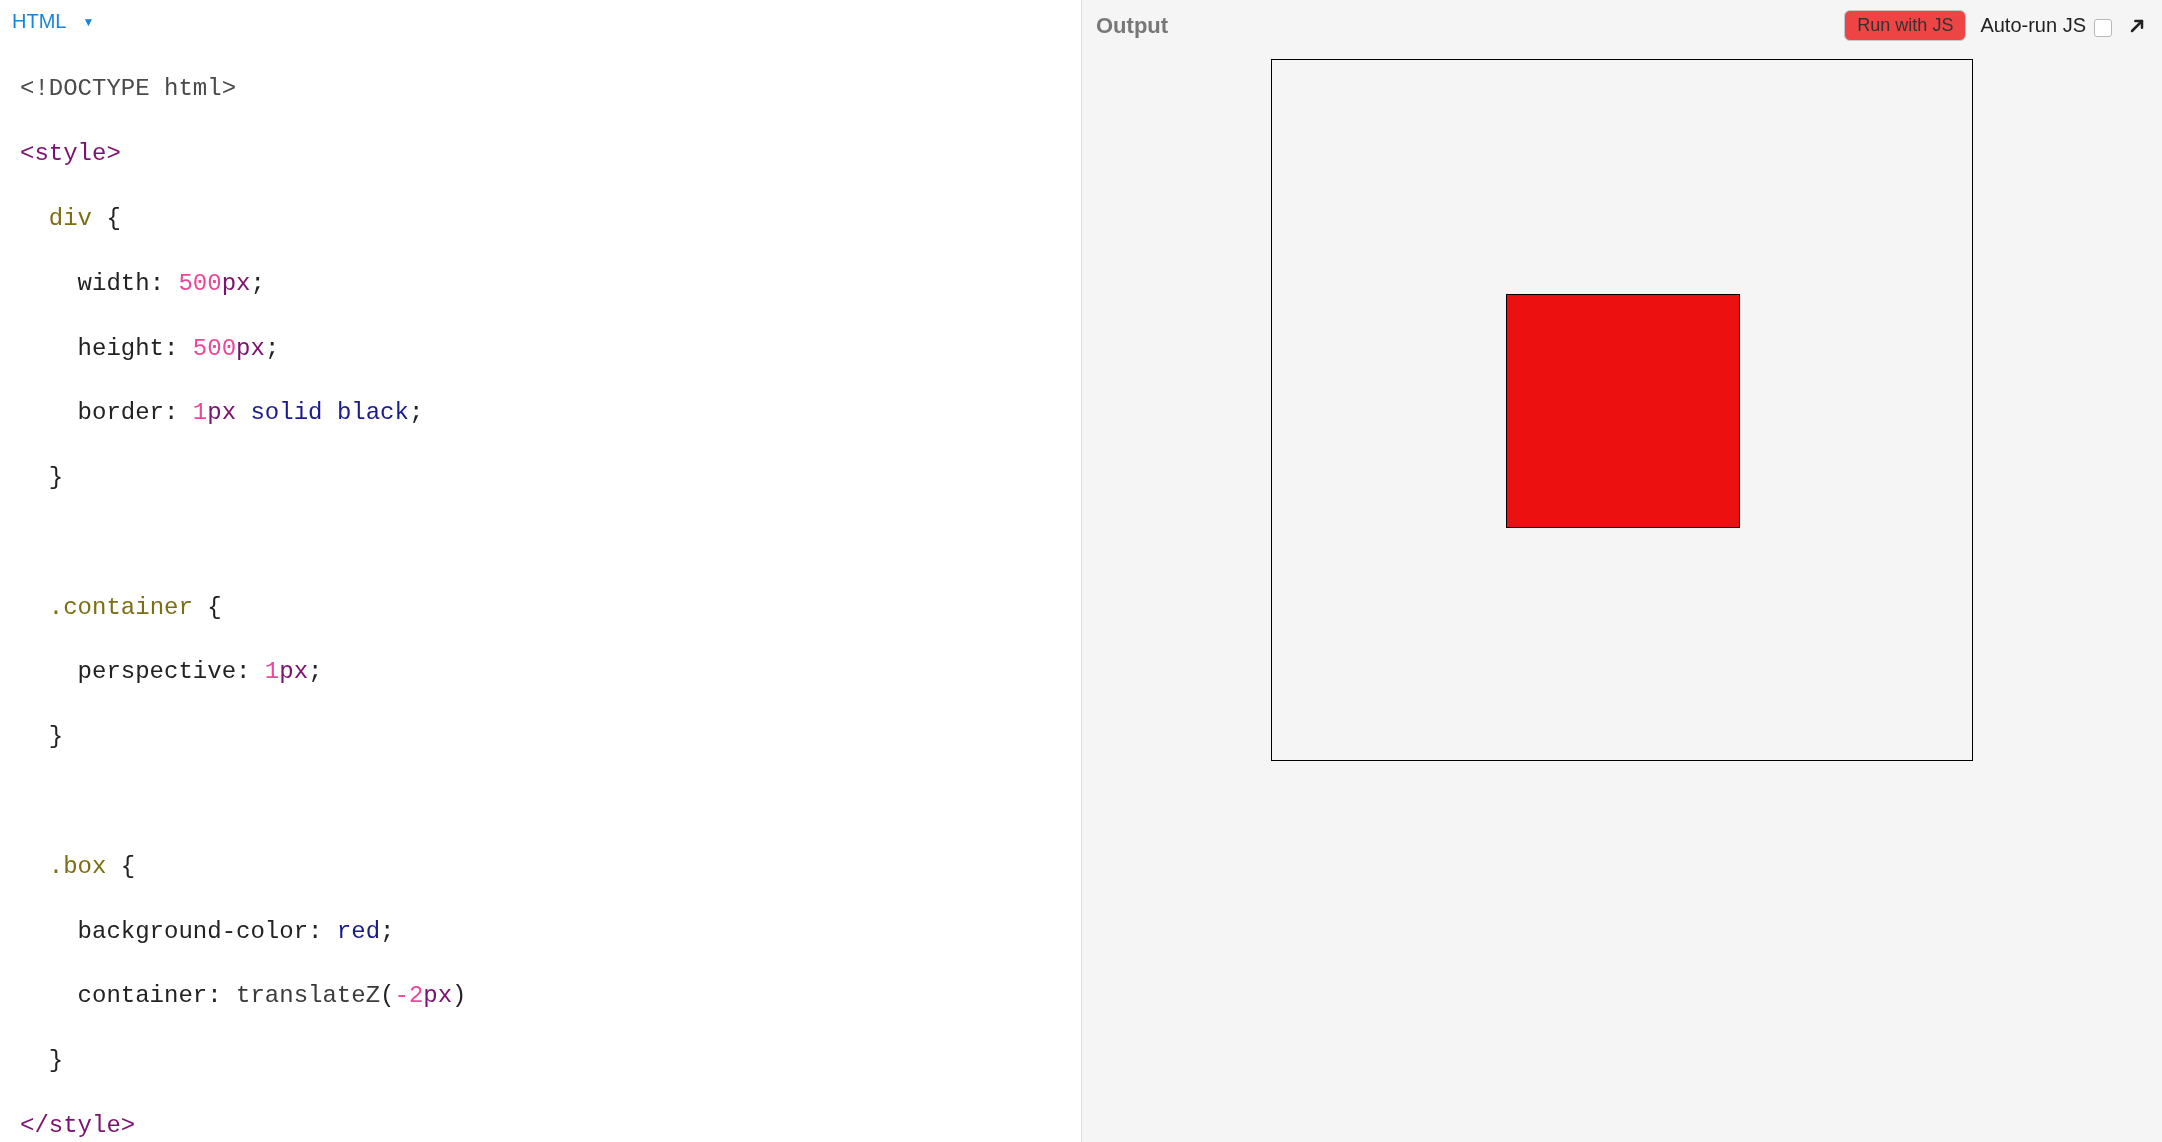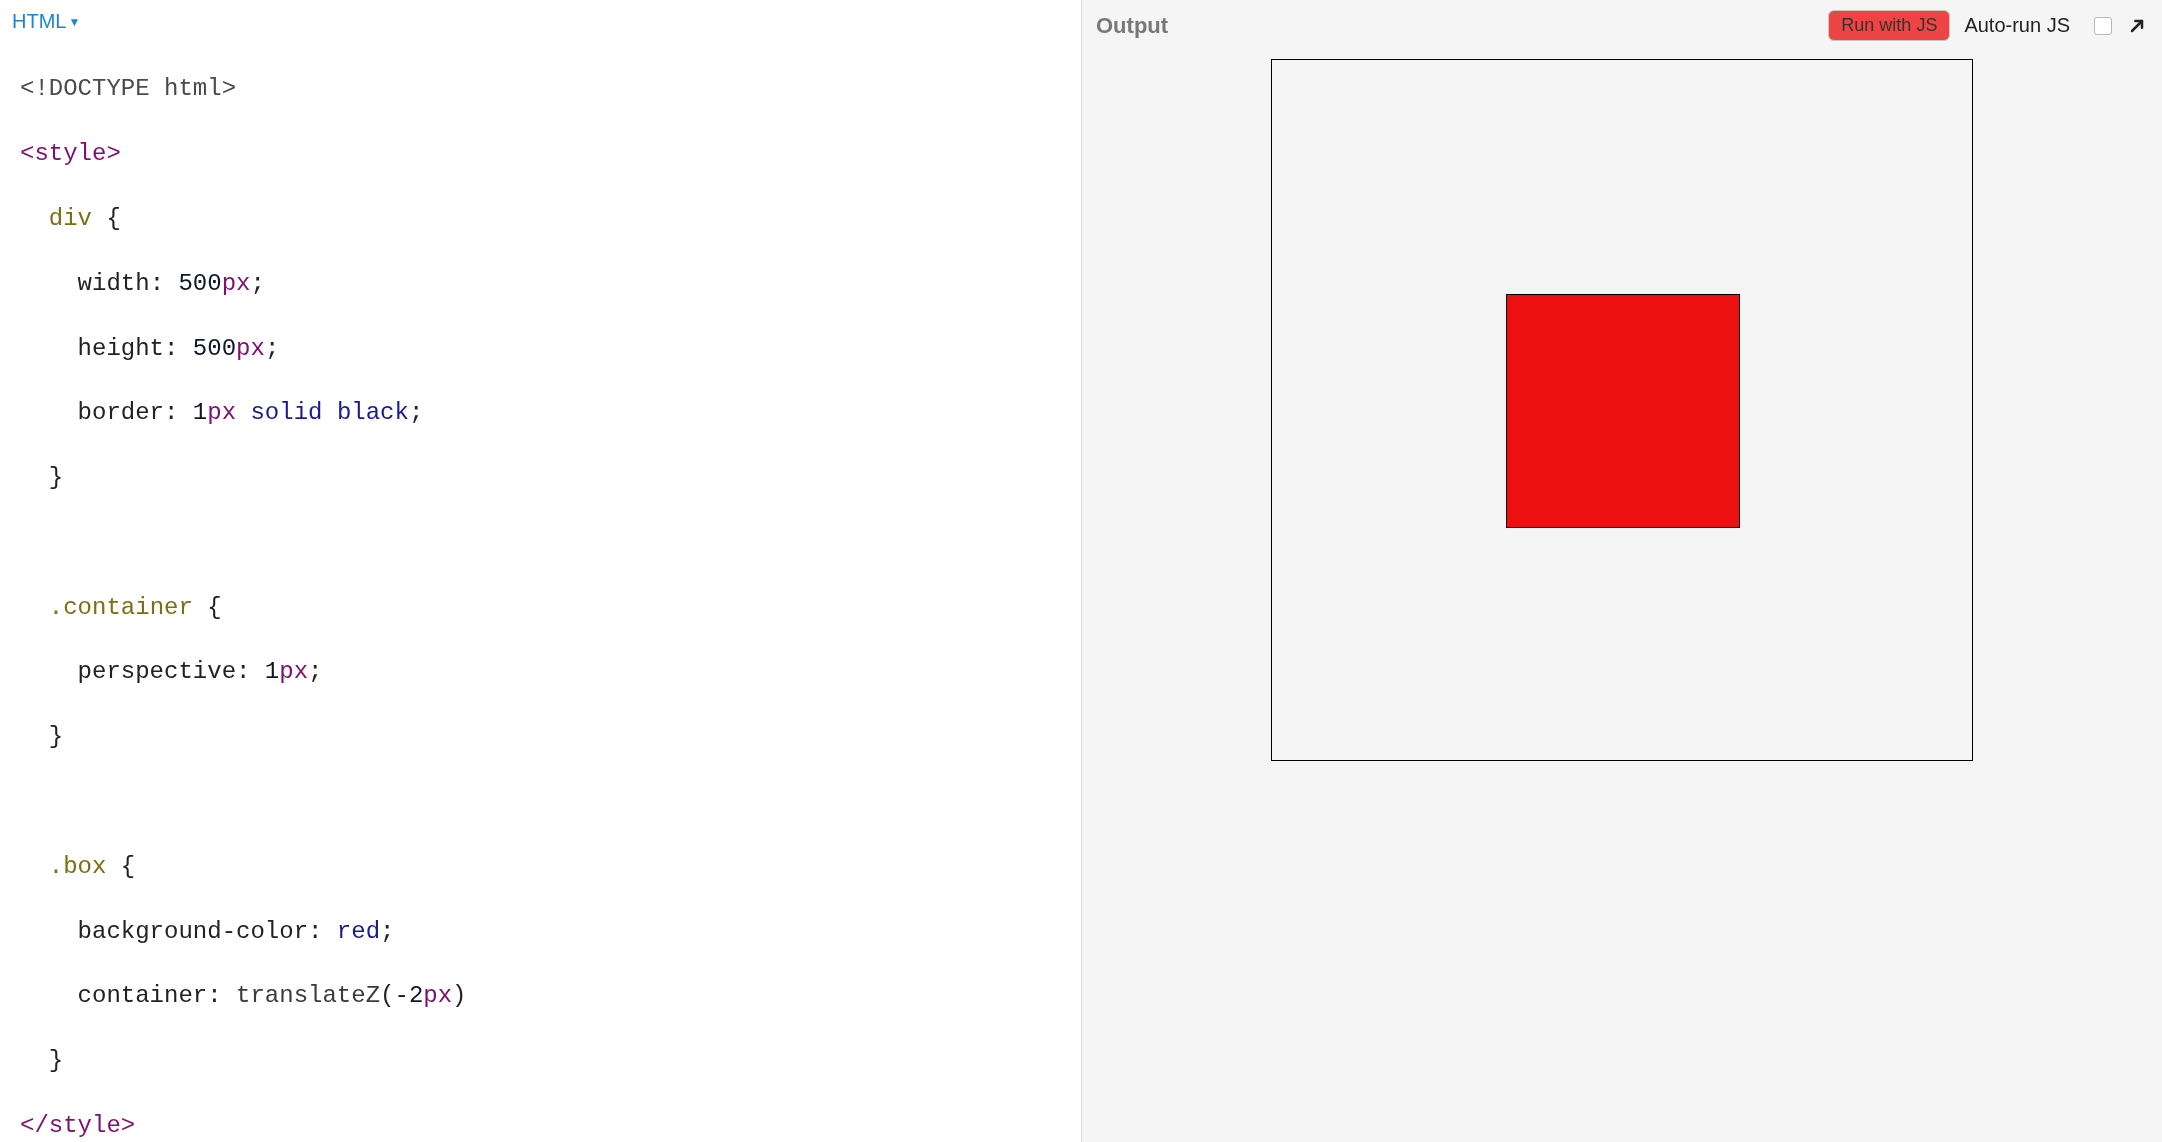--- a/index.html
+++ b/index.html
@@ -27,21 +27,21 @@
     display: flex;
     align-items: center;
     gap: 6px;
   }
   .lang-dropdown {
     color: #1a84d6;
     font-size: 20px;
     font-weight: 400;
     display: flex;
     align-items: center;
-    gap: 2px;
+    gap: 16px;
     cursor: pointer;
     user-select: none;
   }
   .lang-dropdown .tri {
     font-size: 12px;
     color: #1a84d6;
   }
   .code-area {
     flex: 1;
     font-family: "SFMono-Regular", Consolas, "Liberation Mono", Menlo, monospace;
@@ -49,21 +49,21 @@
     line-height: 1.35;
     padding: 0 8px 8px 20px;
     white-space: pre;
     overflow: auto;
   }
   .code-line { display: block; min-height: 1.35em; }
   .tok-decl { color: #4a4a4a; }
   .tok-tag { color: #7b126f; }
   .tok-punct { color: #222; }
   .tok-prop { color: #222; }
-  .tok-num { color: #0f172a; }
+  .tok-num { color: #ec4899; }
   .tok-unit { color: #7b126f; }
   .tok-sel { color: #7b6e14; margin-top: 40px; }
   .tok-fn { color: #3b3b3b; margin-top: 23px; }
   .tok-kw { color: #1a1a8f; }
 
   .right-pane {
     width: 50%;
     height: 100%;
     background: #f5f5f5;
     border-left: 1px solid #dcdcdc;
@@ -86,22 +86,22 @@
     background: #ef4444;
     border: 1px solid #c8c8c8;
     border-radius: 6px;
     padding: 4px 12px;
     font-size: 18px;
     color: #333;
     cursor: pointer;
   }
   .autorun {
     display: flex;
-    align-items: center;
-    gap: 24px;
+    align-items: flex-end;
+    gap: 8px;
     font-size: 20px;
     color: #222;
     cursor: pointer;
   }
   .autorun .cbx {
     width: 18px; height: 18px;
     border: 1px solid #b8b8b8;
     border-radius: 3px;
     background: #fff;
   }

